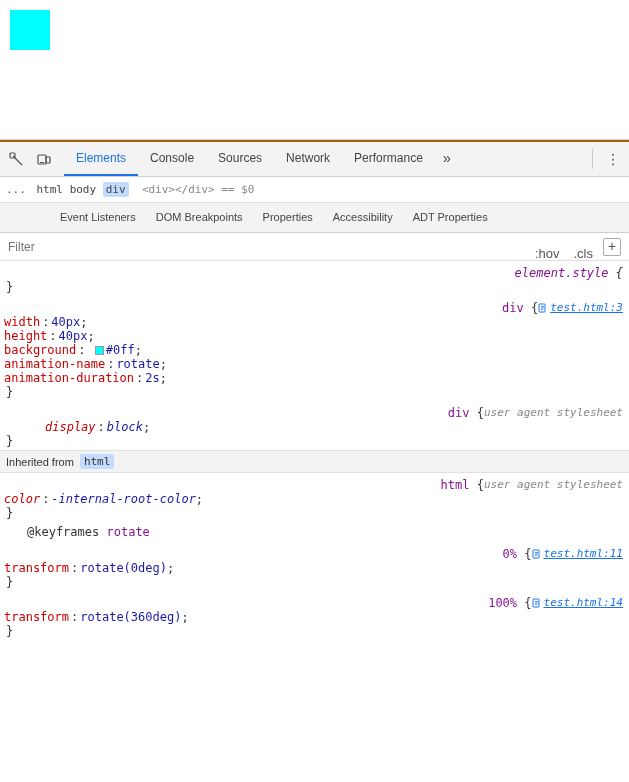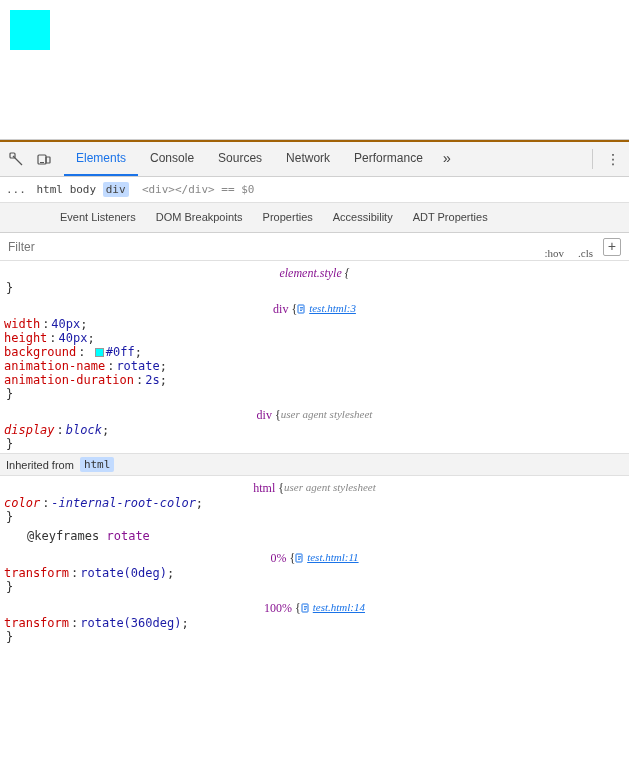--- a/index.html
+++ b/index.html
@@ -170,22 +170,22 @@
       font-size: 12px;
       color: #333;
       background: transparent;
     }
     .filter-badges {
       display: flex;
       align-items: center;
       gap: 6px;
     }
     .filter-badge {
-      font-family: Liberation Serif, serif;
-      font-size: 11px;
+      font-family: Liberation Sans, sans-serif;
+      font-size: 13px;
       color: #555;
       cursor: pointer;
       padding: 1px 4px;
       border-radius: 2px;
       margin-top: 13px;
     }
     .filter-add {
       width: 18px;
       height: 18px;
       display: flex;
@@ -205,24 +205,23 @@
       height: calc(782px - 140px - 35px - 26px - 30px - 28px);
       font-family: monospace;
       font-size: 12px;
     }
 
     .css-rule {
       padding: 2px 0;
     }
     .css-rule-header {
       display: flex;
-      justify-content: center;
+      justify-content: flex-end;
       align-items: flex-start;
       padding: 3px 6px 0 6px;
-      font-family: Liberation Serif, serif;
     }
     .css-selector {
       color: #881391;
       font-weight: normal;
     }
     .css-selector .brace {
       color: #333;
     }
     .css-file-link {
       color: #1a73e8;
@@ -460,21 +459,21 @@
       </div>
       <div class="css-closing-brace">}</div>
     </div>
 
     <div class="css-rule">
       <div class="css-rule-header">
         <span class="css-selector">div <span class="brace">{</span></span>
         <span class="uas-label">user agent stylesheet</span>
       </div>
       <div class="css-property-line">
-        <span class="css-prop-name" style="font-style:italic; color:#c80000;">display</span>
+        <span class="css-prop-name" style="font-style:italic; color:#c80000;margin-left:41px;">display</span>
           <span class="css-colon">:</span>
         <span class="css-prop-value" style="font-style:italic;"> block</span>
           <span class="css-semicolon">;</span>
       </div>
       <div class="css-closing-brace">}</div>
     </div>
 
     <div class="section-divider">
       <span>Inherited from</span>
       <span class="section-divider-tag">html</span>

